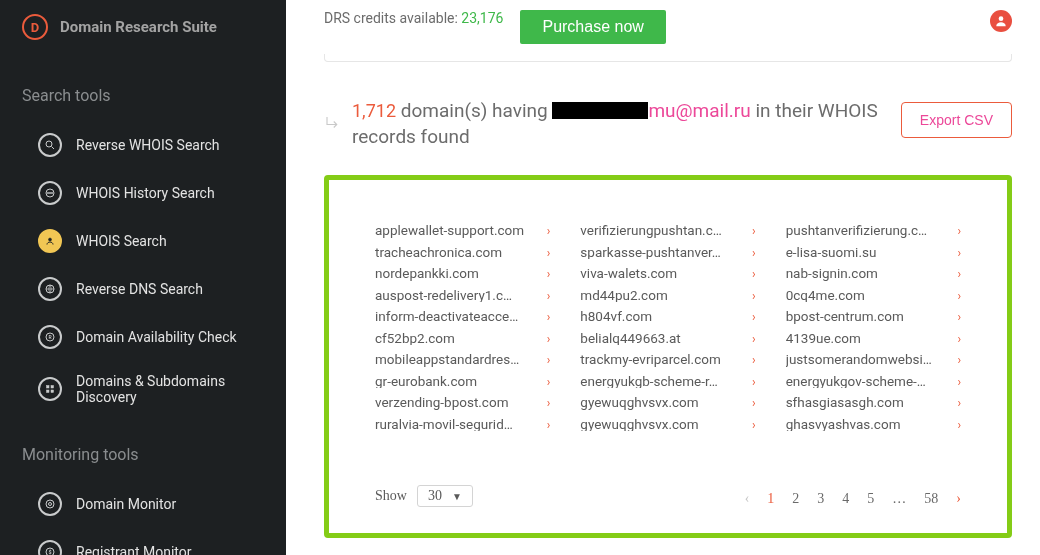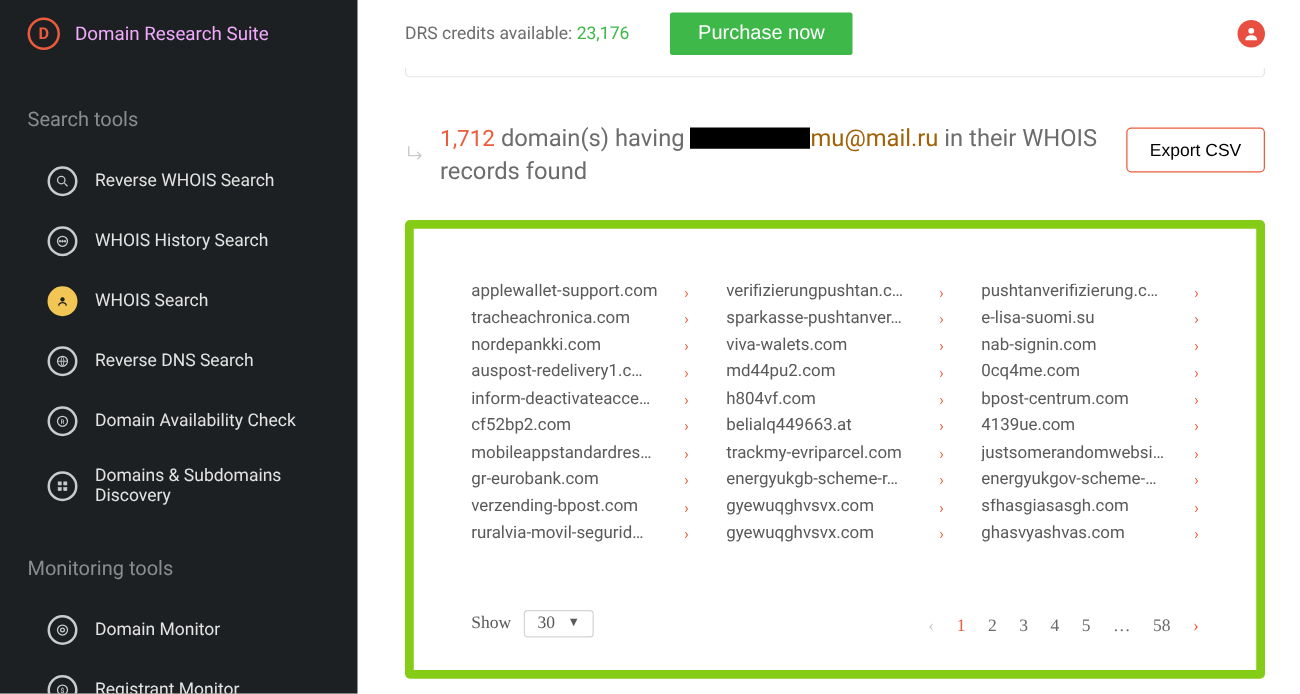--- a/index.html
+++ b/index.html
@@ -23,21 +23,21 @@
     align-items: center;
     gap: 12px;
     padding: 14px 22px 18px 22px;
   }
   .logo-circle {
     width: 26px; height: 26px; border-radius: 50%;
     border: 2.5px solid #eb5b3c;
     display: flex; align-items: center; justify-content: center;
     color: #eb5b3c; font-weight: 700; font-size: 13px;
   }
-  .app-title { font-size: 15px; font-weight: 400; color: #f0abfc; }
+  .app-title { font-size: 15px; font-weight: 700; color: #a3a3a3; }
   .section-label {
     font-size: 16px; color: #8a8d8f; padding: 28px 22px 16px 22px;
   }
   .nav-item {
     display: flex; align-items: center; gap: 14px;
     padding: 12px 38px;
     font-size: 14px; color: #e3e3e3;
     cursor: pointer;
   }
   .nav-icon {
@@ -45,21 +45,21 @@
     border: 2px solid #c9cbcc;
     display: flex; align-items: center; justify-content: center;
     flex-shrink: 0;
   }
   .nav-icon svg { width: 12px; height: 12px; fill: #c9cbcc; stroke: #c9cbcc; }
   .nav-item.active .nav-icon { border-color: #f1c654; background: #f1c654; }
   .nav-item.active .nav-icon svg { fill: #1d2022; stroke: #1d2022; }
 
   .main { flex: 1; display: flex; flex-direction: column; min-width: 0; }
   .topbar {
-    display: flex; align-items: center; gap: 33px;
+    display: flex; gap: 17px;
     padding: 10px 28px 10px 38px;
   }
   .credits { font-size: 14px; color: #6c6c6c; }
   .credits-value { color: #3fb84a; }
   .purchase-btn {
     background: #3fb84a; color: #fff; border: none;
     padding: 8px 22px; font-size: 16px; border-radius: 2px;
     cursor: pointer;
   }
   .topbar-spacer { flex: 1; }
@@ -85,29 +85,29 @@
   .arrow-indent {
     width: 18px; height: 18px; margin-top: 16px; flex-shrink: 0;
   }
   .arrow-indent svg { width: 18px; height: 18px; stroke: #c9c9c9; fill: none; stroke-width: 1.5; }
   .result-count { color: #eb5b3c; font-size: 18px; }
   .result-sentence { font-size: 19px; color: #6c6c6c; line-height: 1.35; }
   .redacted {
     display: inline-block; background: #000; width: 96px; height: 17px;
     vertical-align: -2px;
   }
-  .result-email { color: #a16207; }
+  .result-email { color: #ec4899; }
   .export-btn {
-    border: 1px solid #eb5b3c; color: #000000; background: #fff;
+    border: 1px solid #eb5b3c; color: #ec4899; background: #fff;
     padding: 9px 18px; font-size: 14px; border-radius: 4px;
     cursor: pointer; margin-top: 4px; white-space: nowrap;
   }
 
   .domain-box {
-    border: 7px solid #84cc16; border-radius: 4px;
+    border: 5px solid #84cc16; border-radius: 4px;
     padding: 40px 46px 26px 46px;
   }
   .domain-grid {
     display: grid;
     grid-template-columns: repeat(3, 1fr);
     column-gap: 30px;
     margin-bottom: 50px;
   }
   .domain-col { min-width: 0; }
   .domain-item {

